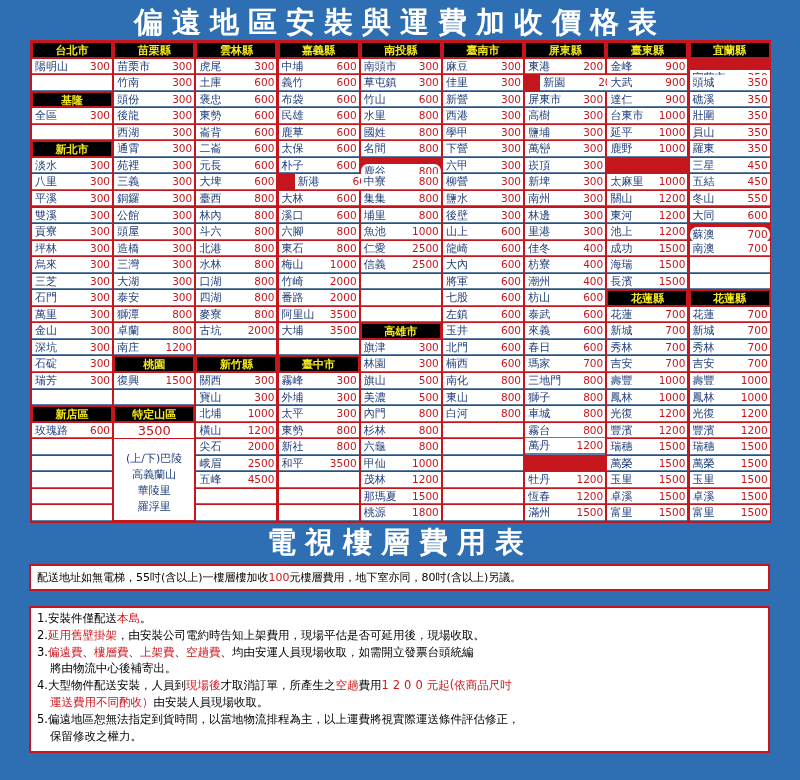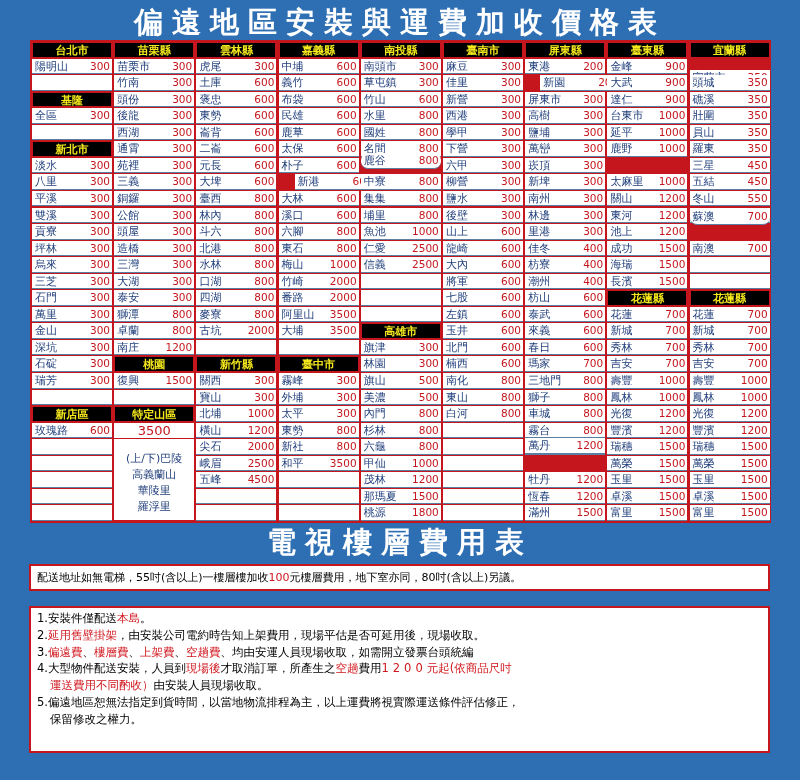--- a/index.html
+++ b/index.html
@@ -470,21 +470,21 @@
         <span class="p">800</span>
       </div>
       <div class="cell" style="top: 82.75px;">
         <span class="n">國姓</span>
         <span class="p">800</span>
       </div>
       <div class="cell" style="top: 99.3px;">
         <span class="n">名間</span>
         <span class="p">800</span>
       </div>
-      <div class="cell" style="top: 111px; border-radius: 7px;">
+      <div class="cell" style="top: 122px; border-radius: 7px;">
         <span class="n">鹿谷</span>
         <span class="p">800</span>
       </div>
       <div class="cell" style="top: 132.4px;">
         <span class="n">中寮</span>
         <span class="p">800</span>
       </div>
       <div class="cell" style="top: 148.95px;">
         <span class="n">集集</span>
         <span class="p">800</span>
@@ -940,21 +940,21 @@
         <span class="p">450</span>
       </div>
       <div class="cell" style="top: 148.95px;">
         <span class="n">冬山</span>
         <span class="p">550</span>
       </div>
       <div class="cell" style="top: 165.5px;">
         <span class="n">大同</span>
         <span class="p">600</span>
       </div>
-      <div class="cell" style="top: 167px; border-radius: 7px;">
+      <div class="cell" style="top: 185px; border-radius: 7px;">
         <span class="n">蘇澳</span>
         <span class="p">700</span>
       </div>
       <div class="cell" style="top: 198.6px;">
         <span class="n">南澳</span>
         <span class="p">700</span>
       </div>
       <div class="cell" style="top: 215.15px;">
         <span class="n"></span>
         <span class="p"></span>
@@ -1022,17 +1022,18 @@
 <div class="title" id="tv-title">電視樓層費用表</div>
 
 <div class="box" id="floor-box">
   <span>配送地址如無電梯，55吋(含以上)一樓層樓加收</span><span class="red">100</span><span>元樓層費用，地下室亦同，80吋(含以上)另議。</span>
 </div>
 
 <div class="box" id="notes-box">
   <div class="line"><span>1.安裝件僅配送</span><span class="red">本島</span><span>。</span></div>
   <div class="line"><span>2.</span><span class="red">延用舊壁掛架</span><span>，由安裝公司電約時告知上架費用，現場平估是否可延用後，現場收取。</span></div>
   <div class="line"><span>3.</span><span class="red">偏遠費</span><span>、</span><span class="red">樓層費</span><span>、</span><span class="red">上架費</span><span>、</span><span class="red">空趟費</span><span>、均由安運人員現場收取，如需開立發票台頭統編</span></div>
+  <div class="line indent">將由物流中心後補寄出。</div>
   <div class="line"><span>4.大型物件配送安裝，人員到</span><span class="red">現場後</span><span>才取消訂單，所產生之</span><span class="red">空趟</span><span>費用</span><span class="red spaced">1200</span><span class="red">元起(依商品尺吋</span></div>
   <div class="line indent"><span class="red">運送費用不同酌收）</span><span>由安裝人員現場收取。</span></div>
   <div class="line">5.偏遠地區恕無法指定到貨時間，以當地物流排程為主，以上運費將視實際運送條件評估修正，</div>
   <div class="line indent">保留修改之權力。</div>
 </div>
 
 </body></html>

